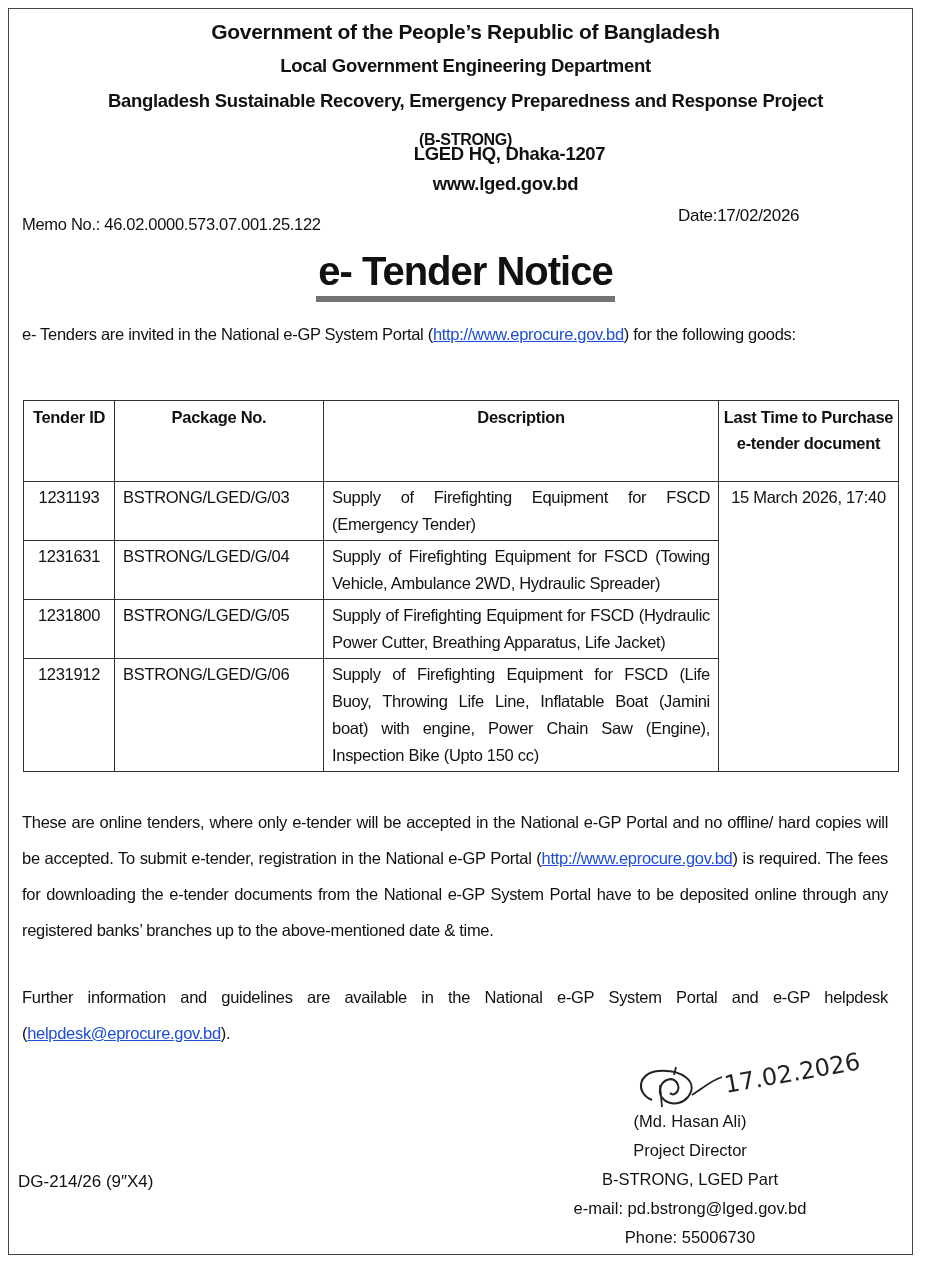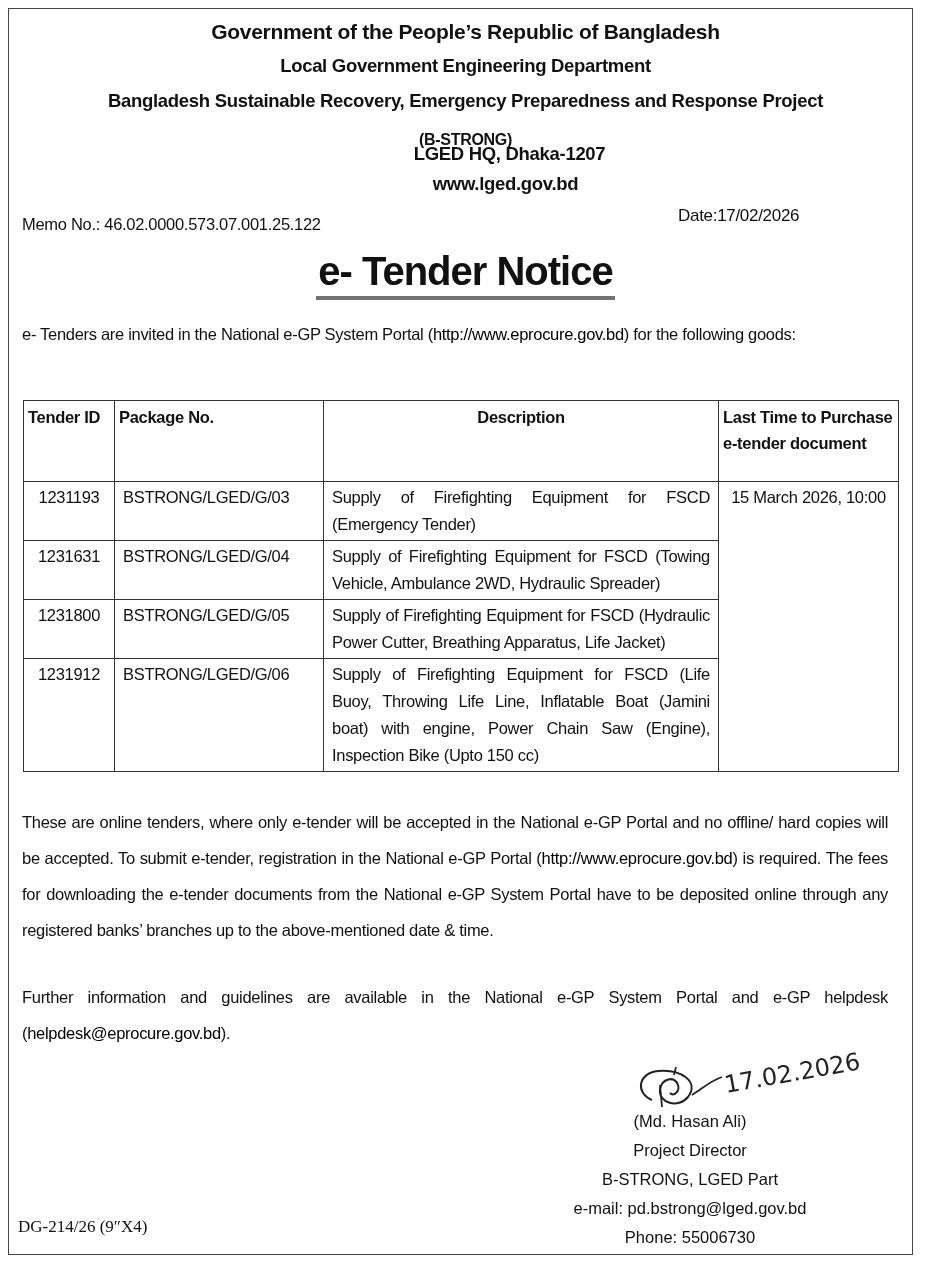--- a/index.html
+++ b/index.html
@@ -12,40 +12,40 @@
   .h1 { top: 20px; font-size: 21px; }
   .h2 { top: 55px; font-size: 18.5px; }
   .h3 { top: 90px; font-size: 18.5px; }
   .h4 { top: 131px; font-size: 16px; }
   .h5 { top: 143px; font-size: 18.5px; padding-left: 44px; }
   .h6 { top: 173px; font-size: 18.5px; padding-left: 40px; }
   .memo { position: absolute; left: 22px; top: 206px; font-size: 16.5px; letter-spacing: -0.3px; margin-top: 9px; }
   .date { position: absolute; left: 678px; top: 206px; font-size: 17px; letter-spacing: -0.3px; }
   .title { position: absolute; left: 0; width: 931px; top: 248px; text-align: center; }
   .title span { display: inline-block; font-size: 40px; font-weight: bold; letter-spacing: -1px;
-                border-bottom: 4px solid #737373; padding: 0 2px 2px 2px; line-height: 46px; }
+                border-bottom: 6px solid #737373; padding: 0 2px 2px 2px; line-height: 46px; }
   .intro { position: absolute; left: 22px; top: 320px; width: 870px; font-size: 16.5px;
            line-height: 29px; letter-spacing: -0.3px; }
-  a.link { color: #000000; }
+  a.link { color: #1d4ed8; text-decoration: underline; }
   table.tenders { position: absolute; left: 23px; top: 400px; width: 876px; border-collapse: collapse;
                   font-size: 16.5px; letter-spacing: -0.3px; }
   table.tenders th, table.tenders td { border: 1.2px solid #333; vertical-align: top; }
-  table.tenders th { font-weight: bold; text-align: left; padding: 3px 4px; line-height: 26px; height: 74px; }
+  table.tenders th { font-weight: bold; text-align: center; padding: 3px 4px; line-height: 26px; height: 74px; }
   table.tenders td { padding: 2px 8px; line-height: 27px; }
   .c1 { width: 74px; text-align: center; }
   .c2 { width: 192px; text-align: left; }
   .c3 { width: 378px; text-align: justify; }
   .c4 { text-align: center; }
   .para { position: absolute; left: 22px; width: 866px; font-size: 16.5px; line-height: 36px;
           text-align: justify; letter-spacing: -0.3px; }
   .p1 { top: 804px; }
   .p2 { top: 979px; }
   .sign { position: absolute; left: 520px; width: 340px; text-align: center; font-size: 16.5px; line-height: 29px; }
   .sig-graphic { position: absolute; left: 630px; top: 1045px; width: 280px; height: 70px; }
-  .footer-code { position: absolute; left: 18px; top: 1217px; font-family: Liberation Serif, serif; font-size: 17px; }
+  .footer-code { position: absolute; left: 18px; top: 1172px; font-family: Liberation Sans, sans-serif; font-size: 17px; }
 </style>
 </head>
 <body>
 
 <div class="frame"></div>
 
 <div class="hdr h1">Government of the People’s Republic of Bangladesh</div>
 <div class="hdr h2">Local Government Engineering Department</div>
 <div class="hdr h3">Bangladesh Sustainable Recovery, Emergency Preparedness and Response Project</div>
 <div class="hdr h4">(B-STRONG)</div>
@@ -70,21 +70,21 @@
       <th class="c2">Package No.</th>
       <th class="c3" style="text-align:center">Description</th>
       <th class="c4">Last Time to Purchase e-tender document</th>
     </tr>
   </thead>
   <tbody>
     <tr>
       <td class="c1">1231193</td>
       <td class="c2">BSTRONG/LGED/G/03</td>
       <td class="c3">Supply of Firefighting Equipment for FSCD (Emergency Tender)</td>
-      <td class="c4" rowspan="4">15 March 2026, 10:00</td>
+      <td class="c4" rowspan="4">15 March 2026, 17:40</td>
     </tr>
     <tr>
       <td class="c1">1231631</td>
       <td class="c2">BSTRONG/LGED/G/04</td>
       <td class="c3">Supply of Firefighting Equipment for FSCD (Towing Vehicle, Ambulance 2WD, Hydraulic Spreader)</td>
     </tr>
     <tr>
       <td class="c1">1231800</td>
       <td class="c2">BSTRONG/LGED/G/05</td>
       <td class="c3">Supply of Firefighting Equipment for FSCD (Hydraulic Power Cutter, Breathing Apparatus, Life Jacket)</td>

